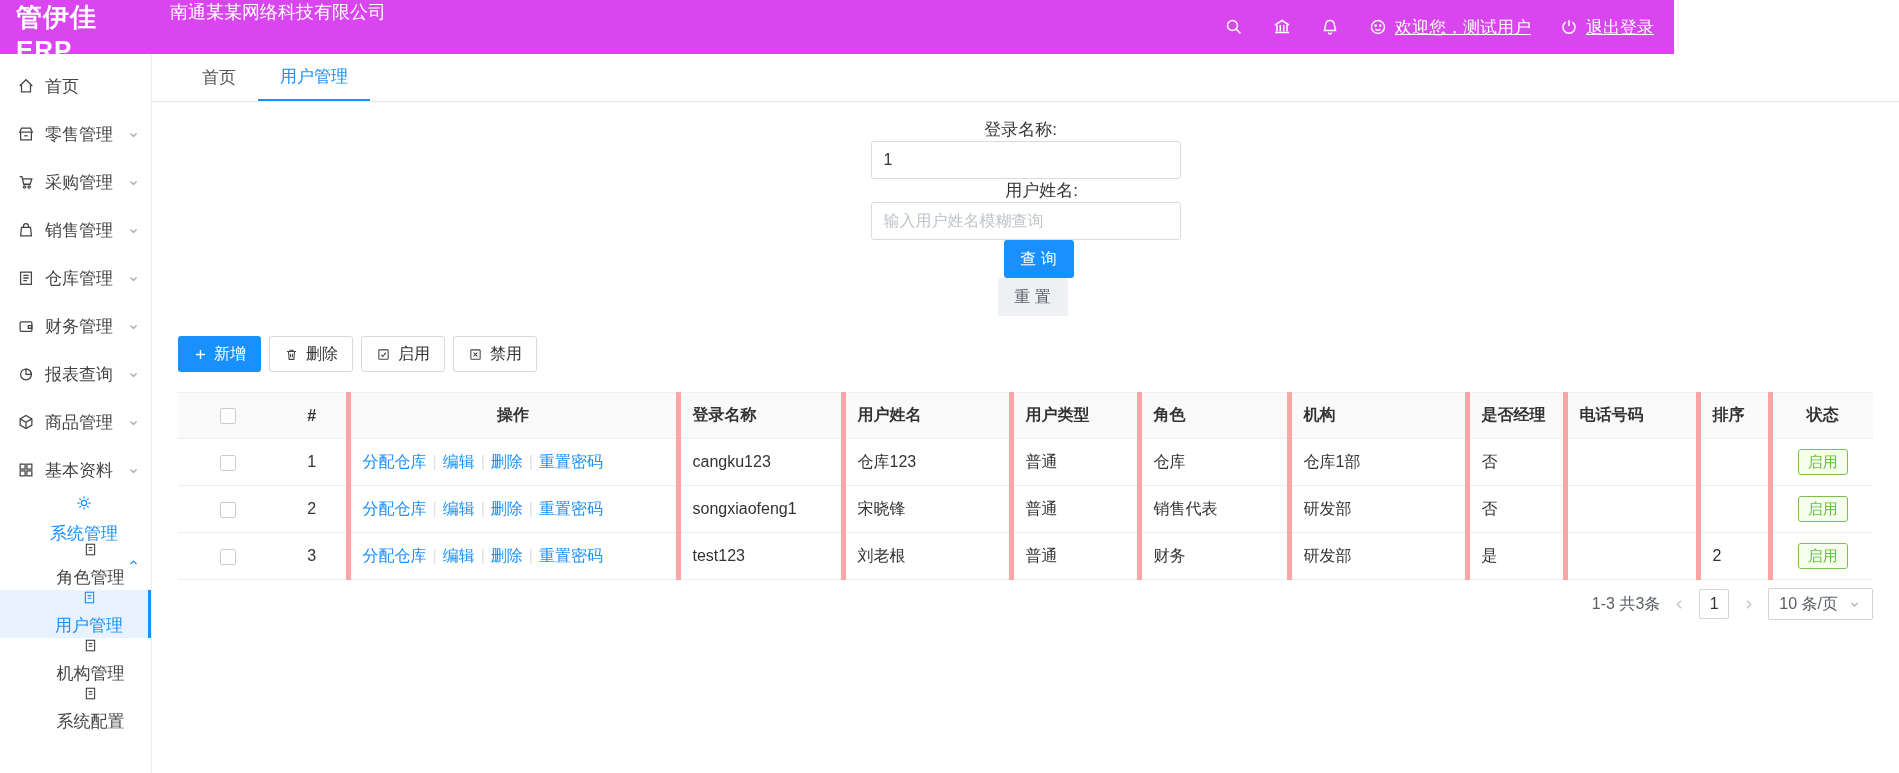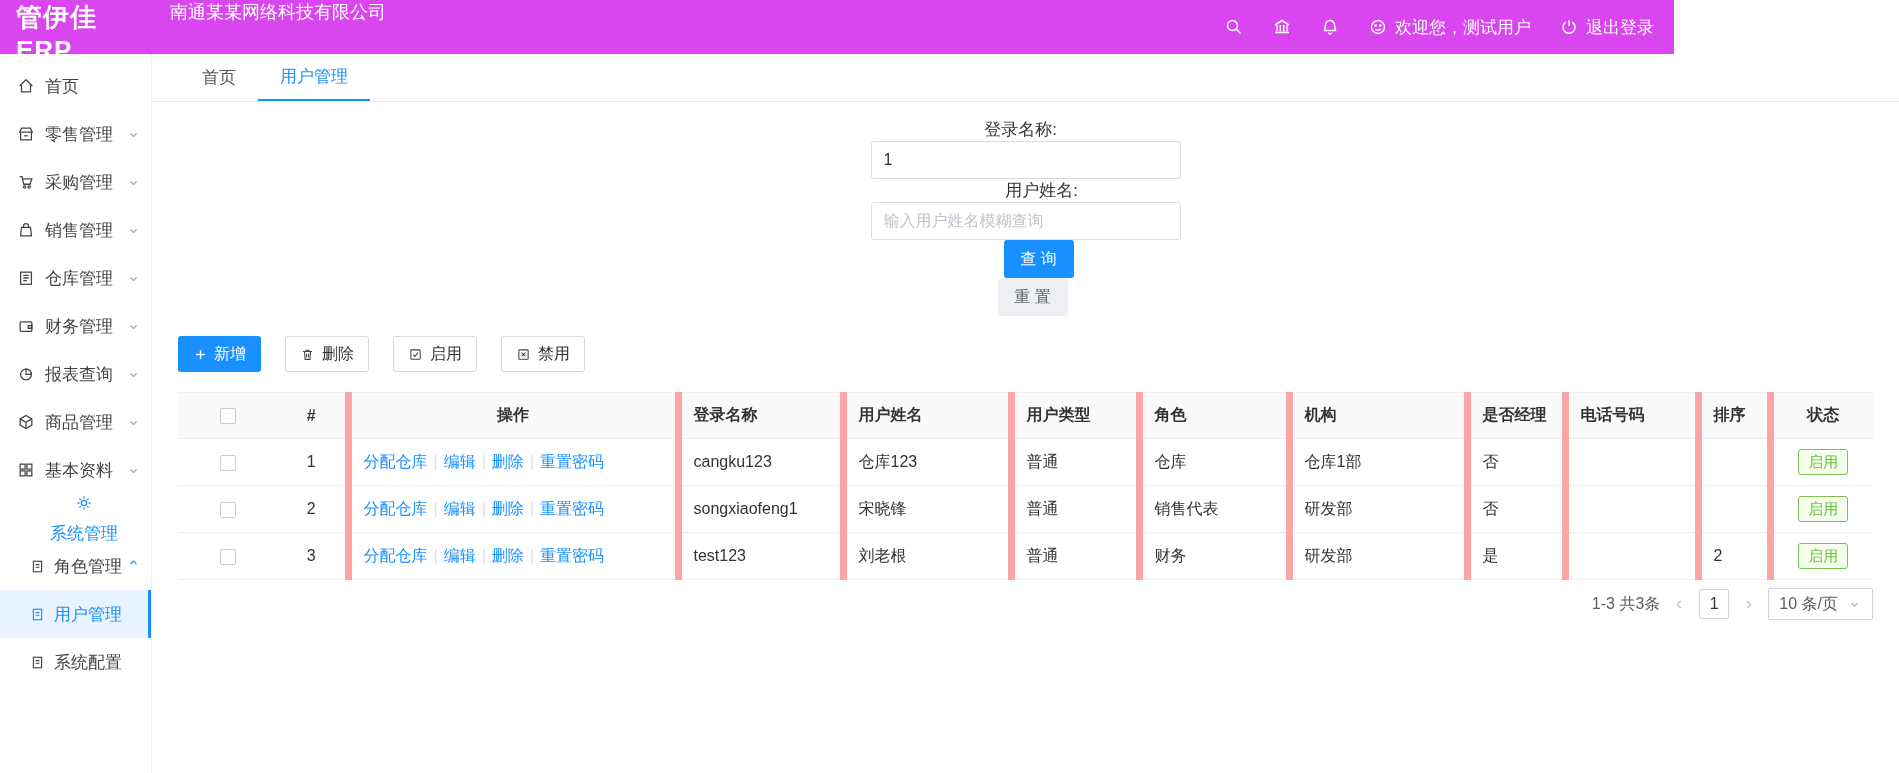--- a/index.html
+++ b/index.html
@@ -13,38 +13,38 @@
   .icon-sm { width:15px; height:15px; flex:none; }
   .icon-lg { width:20px; height:20px; flex:none; }
 
   
   .header {
     position:absolute; top:0; left:0; width:1674px; height:54px;
     background:#d946ef; color:#fff; display:flex; z-index:20;
   }
   .logo { width:152px; padding-left:16px; font-size:26px; font-weight:bold; letter-spacing:1px; }
   .company { font-size:18px; padding-left:18px; }
-  .header-right { margin-left:auto; display:flex; align-items:center; gap:28px; padding-right:20px; }
+  .header-right { margin-left:auto; display:flex; align-items:center; gap:28px; padding-right:20px;text-decoration:underline; }
   .header-item { display:flex; align-items:center; gap:7px; cursor:pointer; font-size:17px; white-space:nowrap; }
 
   
   .layout { position:absolute; top:54px; left:0; right:0; bottom:0; display:flex; }
 
   
   .sidebar { width:152px; flex:none; border-right:1px solid #ededed; padding-top:8px; background:#fff; overflow:hidden; }
   .side-item {
     height:48px; display:flex; align-items:center; gap:10px;
     padding-left:17px; font-size:17px; color:#444; cursor:pointer;
   }
   .side-item .chev { margin-left:auto; margin-right:10px; color:#999; }
   .side-item.active { color:#1890ff;flex-direction:column; }
   .side-item.active .chev { color:#1890ff; }
   .side-sub {
     height:48px; display:flex; align-items:center; gap:9px;
-    padding-left:30px; font-size:17px; color:#444; cursor:pointer;
+    padding-left:30px; font-size:17px; color:#444; cursor:pointer;flex-direction:column;
   }
   .side-sub.active { background:#e9f3ff; color:#1890ff; border-right:3px solid #1890ff; }
 
   
   .main { flex:1; display:flex; flex-direction:column; min-width:0; }
   .tabbar { height:48px; border-bottom:1px solid #e6e6e6; display:flex; align-items:stretch; padding-left:28px; flex:none; }
   .tab { padding:0 22px; display:flex; align-items:center; font-size:17px; color:#555; cursor:pointer; }
   .tab.active { color:#1890ff; border-bottom:2px solid #1890ff; }
 
   .content { padding:16px 26px 0 26px; flex:1; }
@@ -61,33 +61,33 @@
   .gap-lg { margin-left:42px; }
   .btn {
     height:38px; border:none; border-radius:3px; font-size:16px; cursor:pointer;
     display:inline-flex; align-items:center; justify-content:center;
     font-family:"Liberation Sans","DejaVu Sans",sans-serif;
   }
   .btn-search { margin-left:26px; width:70px; background:#1890ff; color:#fff; }
   .btn-reset  { margin-left:14px; width:70px; background:#eef0f3; color:#5a5e66; }
 
   
-  .toolbar { display:flex; align-items:flex-start; gap:24px; margin-top:20px; }
+  .toolbar { display:flex; align-items:flex-start; gap:8px; margin-top:20px; }
   .btn-primary { background:#1890ff; color:#fff; height:36px; padding:0 15px; gap:6px; }
   .btn-plain { background:#fff; color:#333; border:1px solid #d9d9d9; height:36px; padding:0 14px; gap:7px; }
 
   
   table { width:100%; border-collapse:collapse; margin-top:20px; font-size:16px; table-layout:fixed; }
   th {
     background:#fafafa; height:46px; font-weight:bold; color:#333;
     text-align:left; padding:0 12px; white-space:nowrap;
   }
   td { height:47px; padding:0 12px; border-bottom:1px solid #ebeef5; color:#333; white-space:nowrap; overflow:hidden; }
   thead tr { border-top:1px solid #f0f0f0; border-bottom:1px solid #ebeef5; }
-  th:nth-child(n+3), td:nth-child(n+3) { border-left:7px solid #fca5a5; }
+  th:nth-child(n+3), td:nth-child(n+3) { border-left:5px solid #fca5a5; }
   th:nth-child(1), td:nth-child(1) { border-left:none; }
   .cell-center { text-align:center; }
   .op-links { }
   .op-link { color:#1890ff; cursor:pointer; text-decoration:none; }
   .op-sep { color:#dcdfe6; margin:0 6px; }
   .checkbox {
     width:16px; height:16px; border:1px solid #c8ccd4; border-radius:2px;
     display:inline-block; background:#fff; vertical-align:middle; cursor:pointer;
   }
   .badge-enabled {
@@ -263,20 +263,27 @@
           <path d="M7.5 7.5 H12.5 M7.5 11 H12.5"></path>
         </svg>
       <span>角色管理</span>
     </div>
     <div class="side-sub active">
       <svg class="icon-sm" viewBox="0 0 20 20" fill="none" stroke="currentColor" stroke-width="1.5">
           <rect x="4.5" y="3" width="11" height="14"></rect>
           <path d="M7.5 7.5 H12.5 M7.5 11 H12.5"></path>
         </svg>
       <span>用户管理</span>
+    </div>
+    <div class="side-sub">
+      <svg class="icon-sm" viewBox="0 0 20 20" fill="none" stroke="currentColor" stroke-width="1.5">
+          <rect x="4.5" y="3" width="11" height="14"></rect>
+          <path d="M7.5 7.5 H12.5 M7.5 11 H12.5"></path>
+        </svg>
+      <span>机构管理</span>
     </div>
     <div class="side-sub">
       <svg class="icon-sm" viewBox="0 0 20 20" fill="none" stroke="currentColor" stroke-width="1.5">
           <rect x="4.5" y="3" width="11" height="14"></rect>
           <path d="M7.5 7.5 H12.5 M7.5 11 H12.5"></path>
         </svg>
       <span>系统配置</span>
     </div>
   </aside>
 

